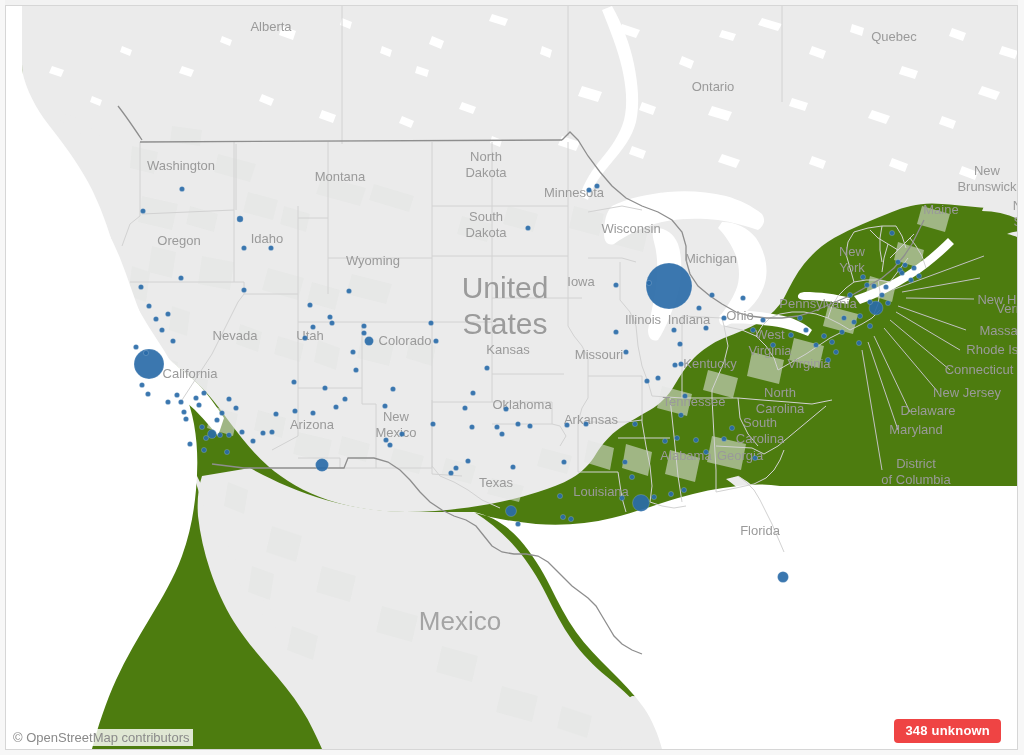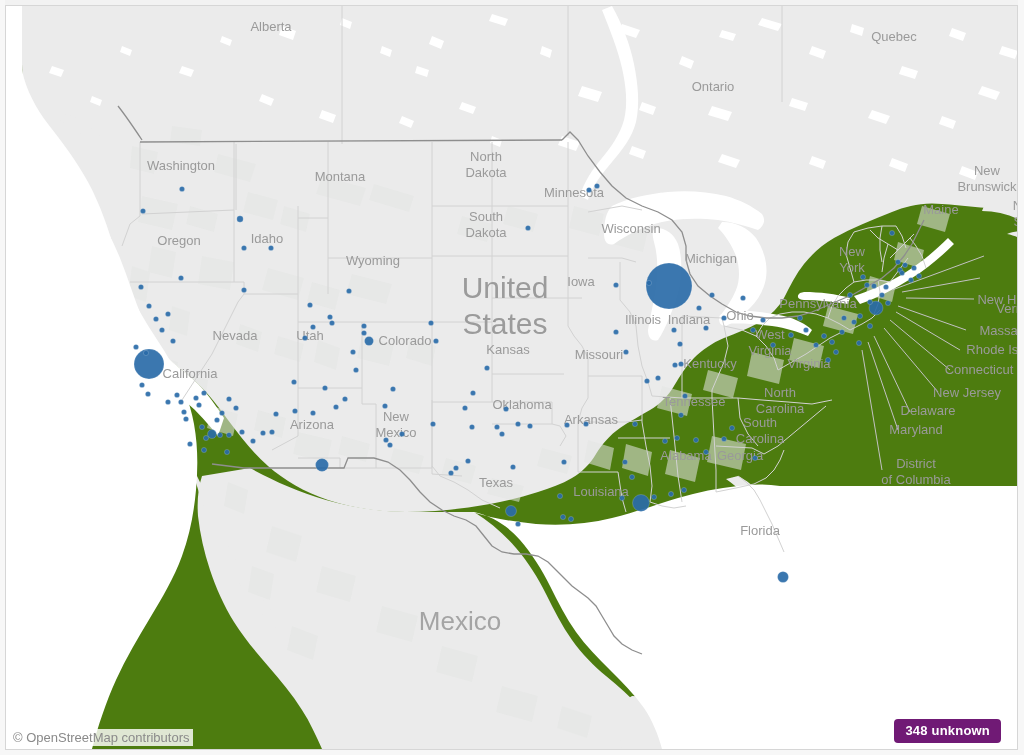--- a/index.html
+++ b/index.html
@@ -106,21 +106,21 @@
     background: rgba(255,255,255,0.82);
     padding: 1px 3px;
     white-space: nowrap;
     z-index: 40;
   }
   
   #unknown-badge {
     position: absolute;
     right: 23px;
     bottom: 12px;
-    background: #701a75;
+    background: #ef4444;
     color: #ffffff;
     font-size: 13px;
     font-weight: bold;
     font-family: "Liberation Sans", sans-serif;
     padding: 4px 11px 5px 11px;
     border-radius: 4px;
     white-space: nowrap;
     z-index: 45;
     letter-spacing: 0.2px;
     margin-top: 40px;

